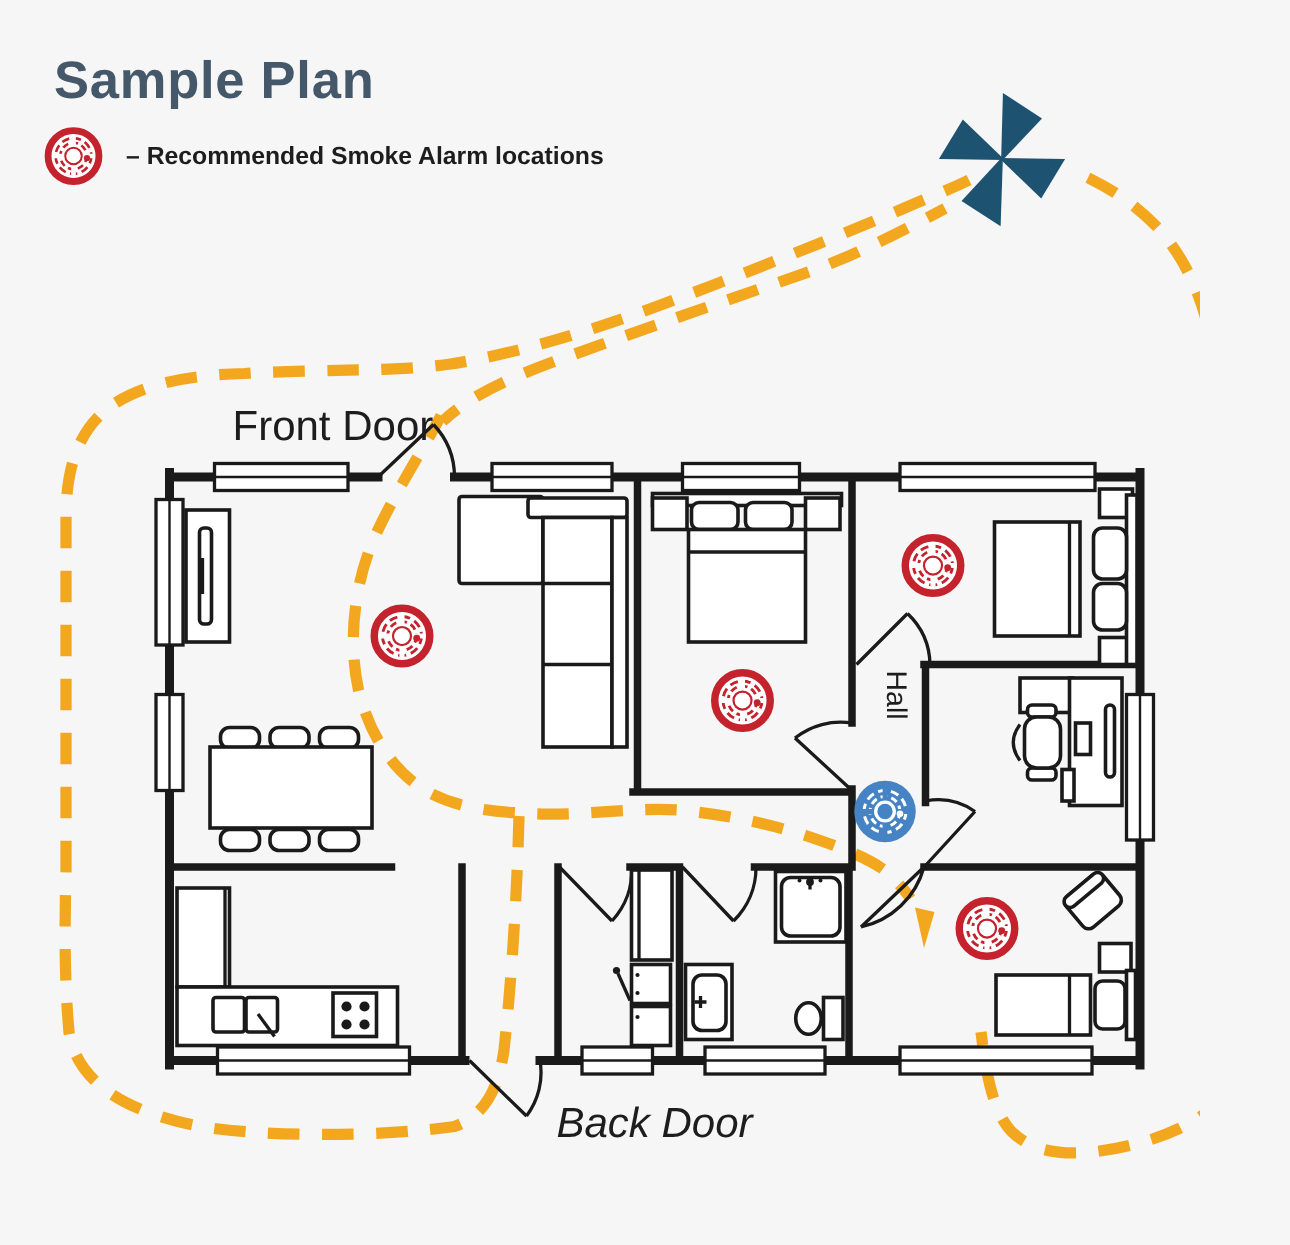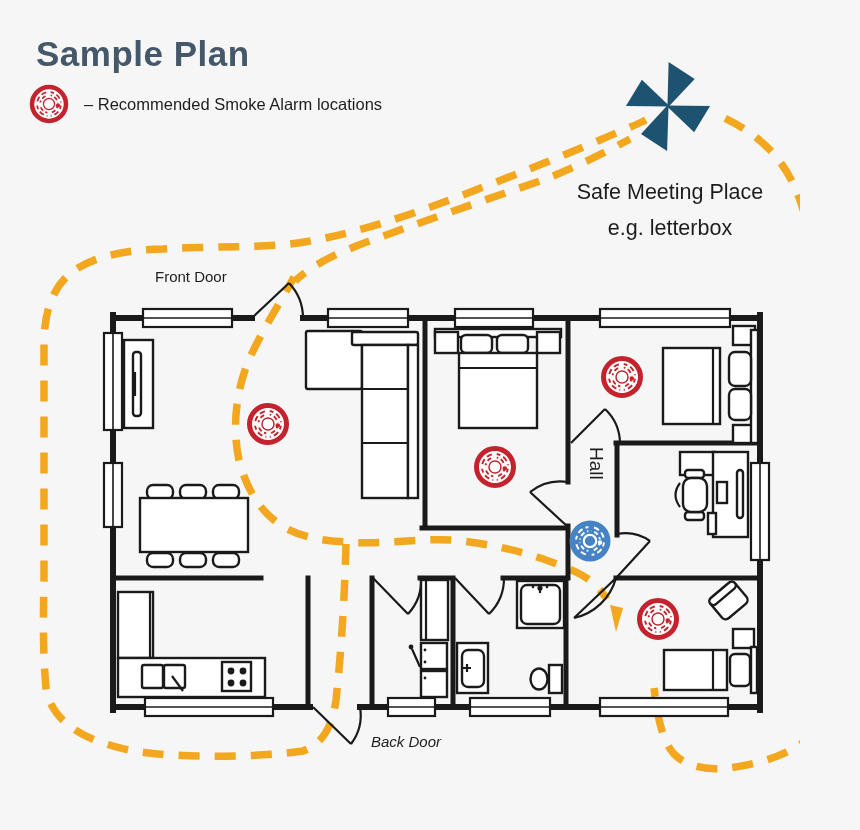--- a/index.html
+++ b/index.html
@@ -8,22 +8,22 @@
   }
   html,body{margin:0;padding:0;}
   body{background:var(--background);font-family:"Liberation Sans",sans-serif;}
   .stage{position:relative;width:800px;height:830px;background:var(--background);overflow:hidden;}
   .stage svg.plan{position:absolute;left:0;top:0;}
   .page-title{position:absolute;left:36px;top:34px;font-size:35px;font-weight:600;
     color:var(--title);letter-spacing:.5px;}
   .legend{position:absolute;left:27px;top:82px;}
   .legend-row{display:flex;align-items:center;margin-bottom:16px;height:44px;}
   .legend-row .lg-icon{width:44px;height:44px;flex:0 0 44px;}
-  .legend-row .lg-label{margin-left:13px;font-size:16.5px;color:var(--text);}
-  .lbl{position:absolute;color:var(--text);font-size:15px;white-space:nowrap;}
+  .legend-row .lg-label{margin-left:13px;font-size:16.5px;color:var(--text);font-weight:bold;}
+  .lbl{position:absolute;color:var(--text);font-size:28px;white-space:nowrap;}
   .lbl-front{left:155px;top:268px;}
   .lbl-back{left:371px;top:733px;font-style:italic;}
   .lbl-hall{left:607px;top:447px;font-size:19px;transform:rotate(90deg);transform-origin:0 0;}
   .meeting{position:absolute;left:520px;top:174px;width:300px;text-align:center;
     color:var(--text);font-size:21.5px;line-height:36px;}
   
   .wall{stroke:var(--wall);stroke-width:5;fill:none;stroke-linecap:square;}
   .wall-outer{stroke:var(--wall);stroke-width:6;fill:none;stroke-linecap:square;}
   .door{stroke:var(--wall);stroke-width:2.2;fill:none;}
   .window{fill:#fff;stroke:var(--wall);stroke-width:2.2;}
@@ -250,21 +250,17 @@
 
   <div class="legend">
     <div class="legend-row">
       <svg class="lg-icon" viewBox="-24 -24 48 48">
         <use href="#alarm-red" x="-24" y="-24" width="48" height="48"></use>
       </svg>
       <span class="lg-label">– Recommended Smoke Alarm locations</span>
     </div>
   </div>
 
-  <div class="meeting">
-    <div>Safe Meeting Place</div>
-    <div>e.g. letterbox</div>
-  </div>
 
   <div class="lbl lbl-front">Front Door</div>
   <div class="lbl lbl-back">Back Door</div>
   <div class="lbl lbl-hall">Hall</div>
 </div>
 
 </body></html>

